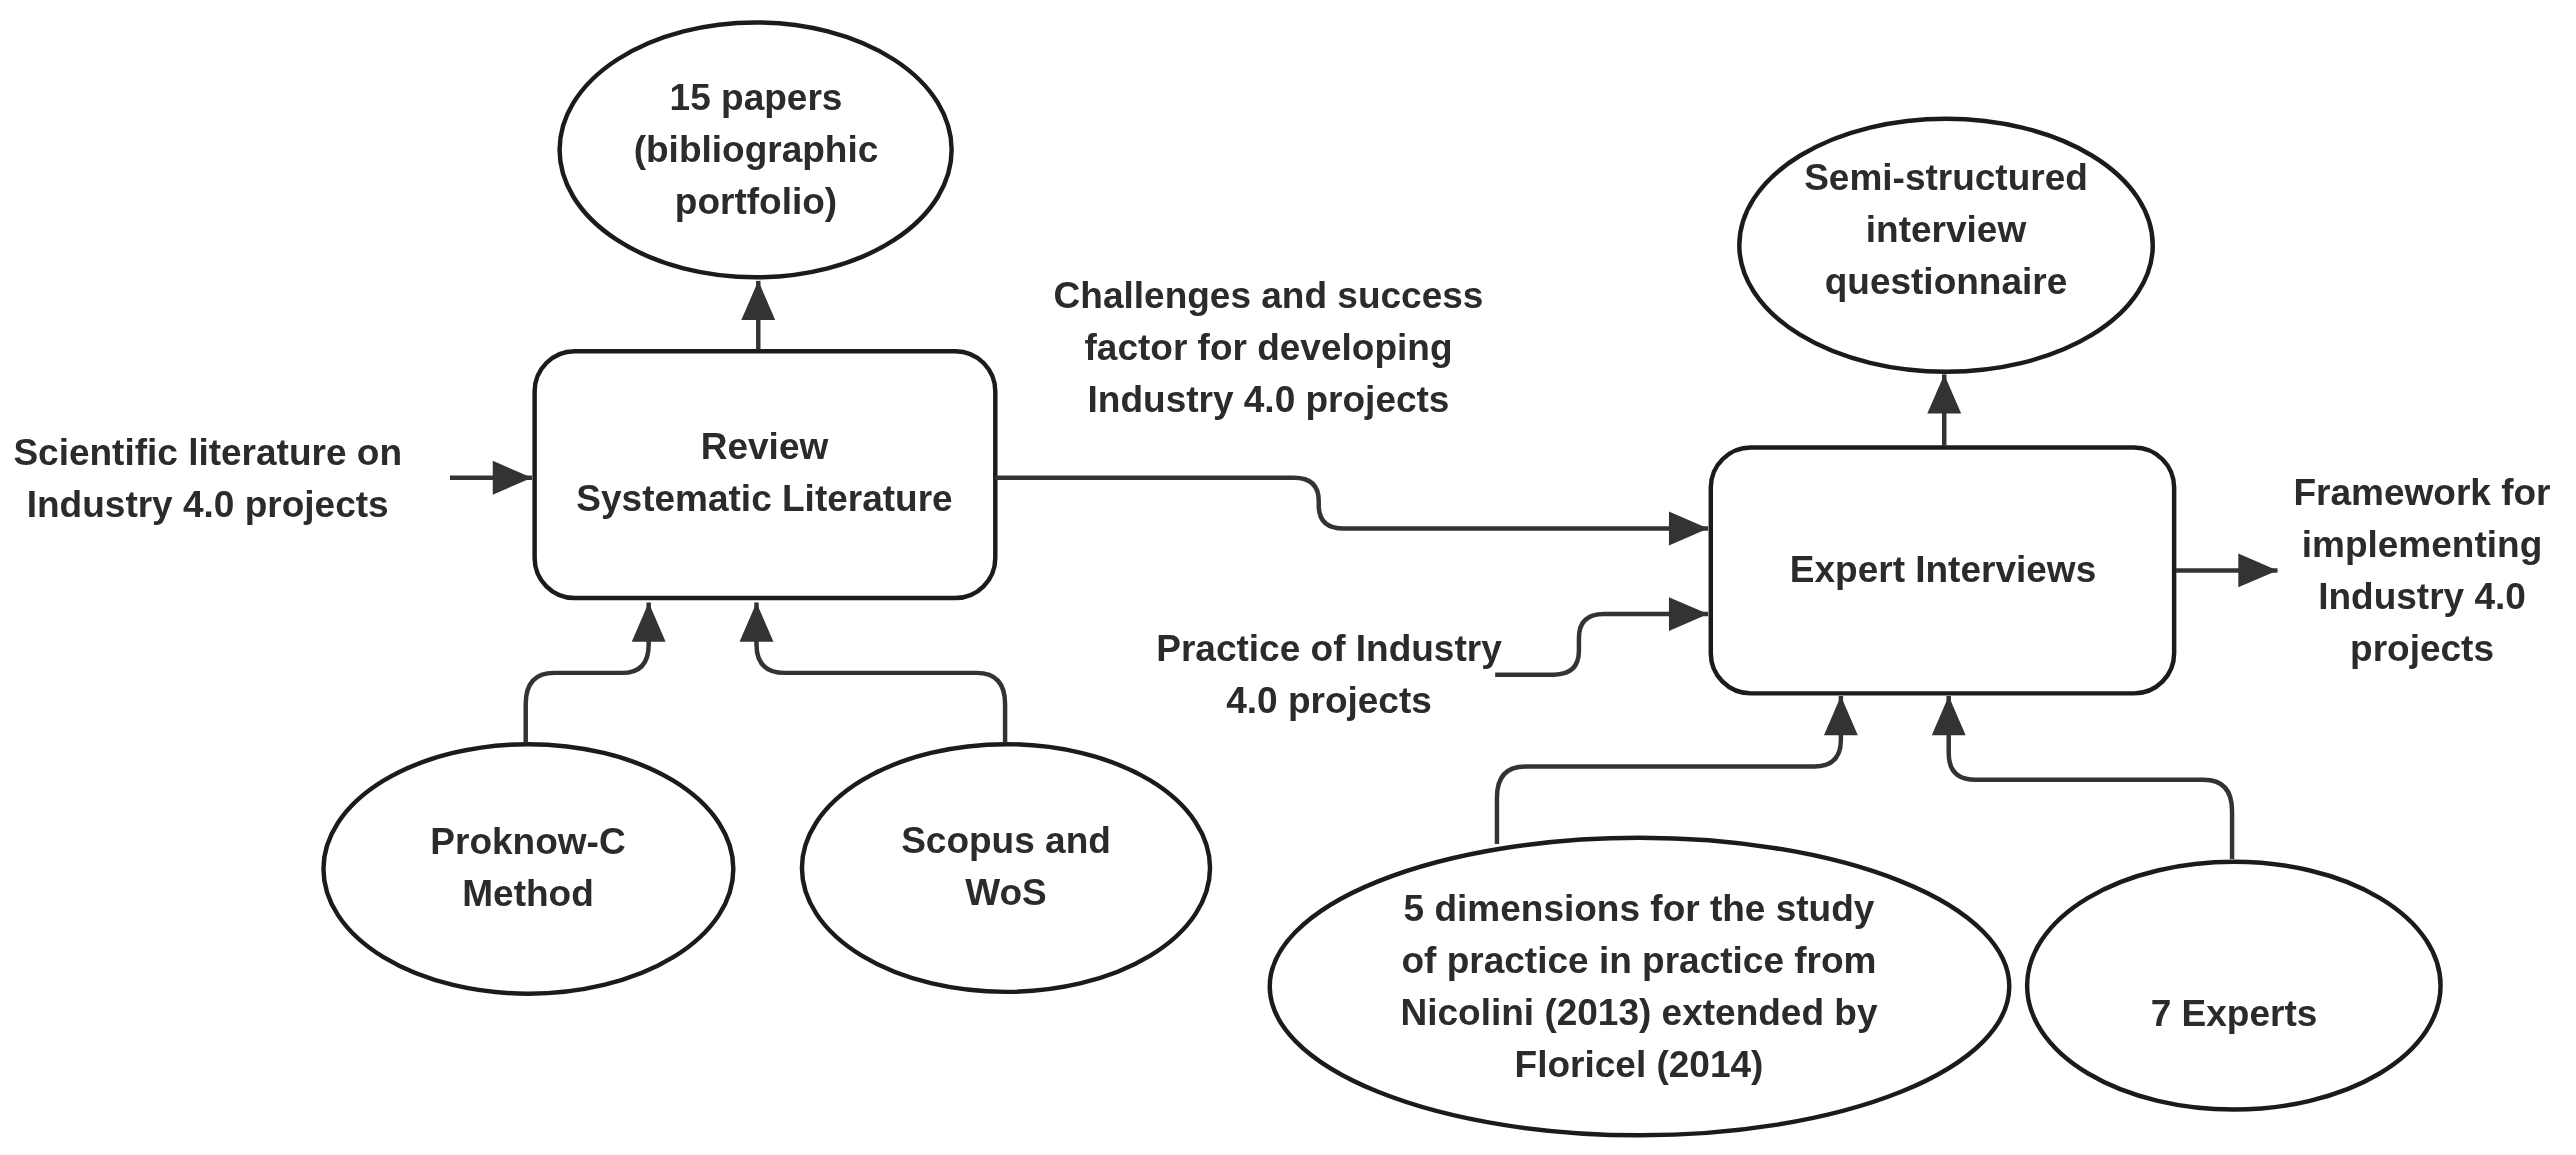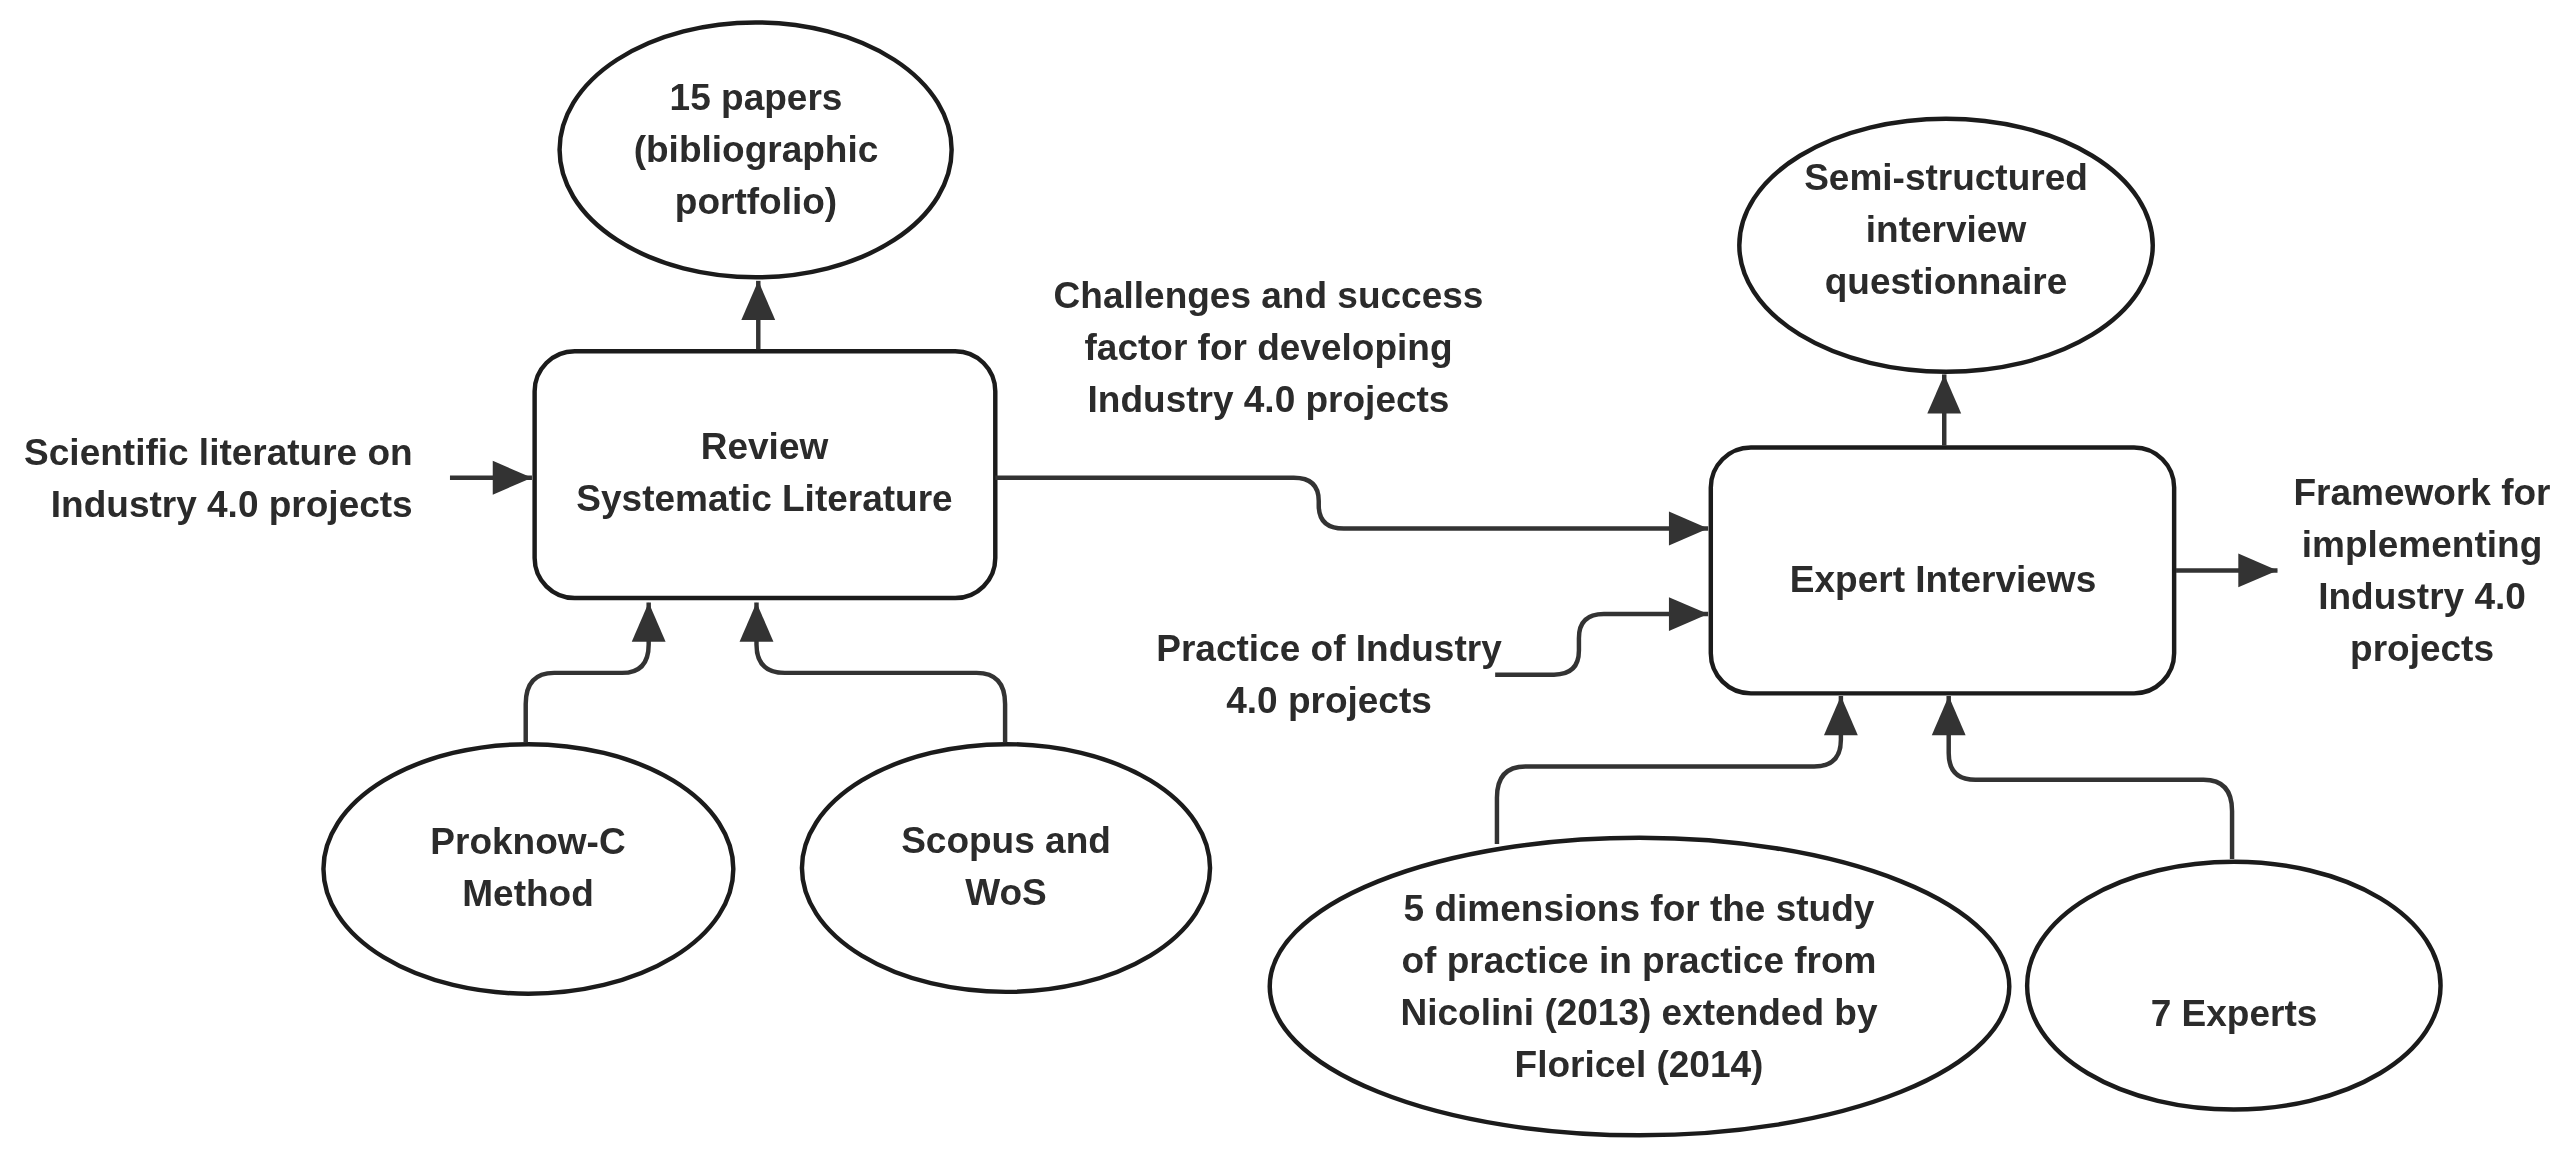--- a/index.html
+++ b/index.html
@@ -78,42 +78,42 @@
   <div class="label" style="left:350px; top:816px; width:356px;">
     <div>Proknow-C</div>
     <div>Method</div>
   </div>
 
   <div class="label" style="left:828px; top:815px; width:356px;">
     <div>Scopus and</div>
     <div>WoS</div>
   </div>
 
-  <div class="label" style="left:1720px; top:544px; width:446px;margin-top:10px;">
+  <div class="label" style="left:1720px; top:544px; width:446px;">
     <div>Expert Interviews</div>
   </div>
 
   <div class="label" style="left:1768px; top:152px; width:356px;">
     <div>Semi-structured</div>
     <div>interview</div>
     <div>questionnaire</div>
   </div>
 
   <div class="label" style="left:1345px; top:883px; width:588px;">
     <div>5 dimensions for the study</div>
     <div>of practice in practice from</div>
     <div>Nicolini (2013) extended by</div>
     <div>Floricel (2014)</div>
   </div>
 
   <div class="label" style="left:2056px; top:960px; width:356px;margin-top:28px;">
     <div>7 Experts</div>
   </div>
 
-  <div class="label" style="left:2.7px; top:427px; width:410px;text-align:right;">
+  <div class="label" style="left:2.7px; top:427px; width:410px;">
     <div>Scientific literature on</div>
     <div>Industry 4.0 projects</div>
   </div>
 
   <div class="label" style="left:1037px; top:270px; width:463px;">
     <div>Challenges and success</div>
     <div>factor for developing</div>
     <div>Industry 4.0 projects</div>
   </div>
 

